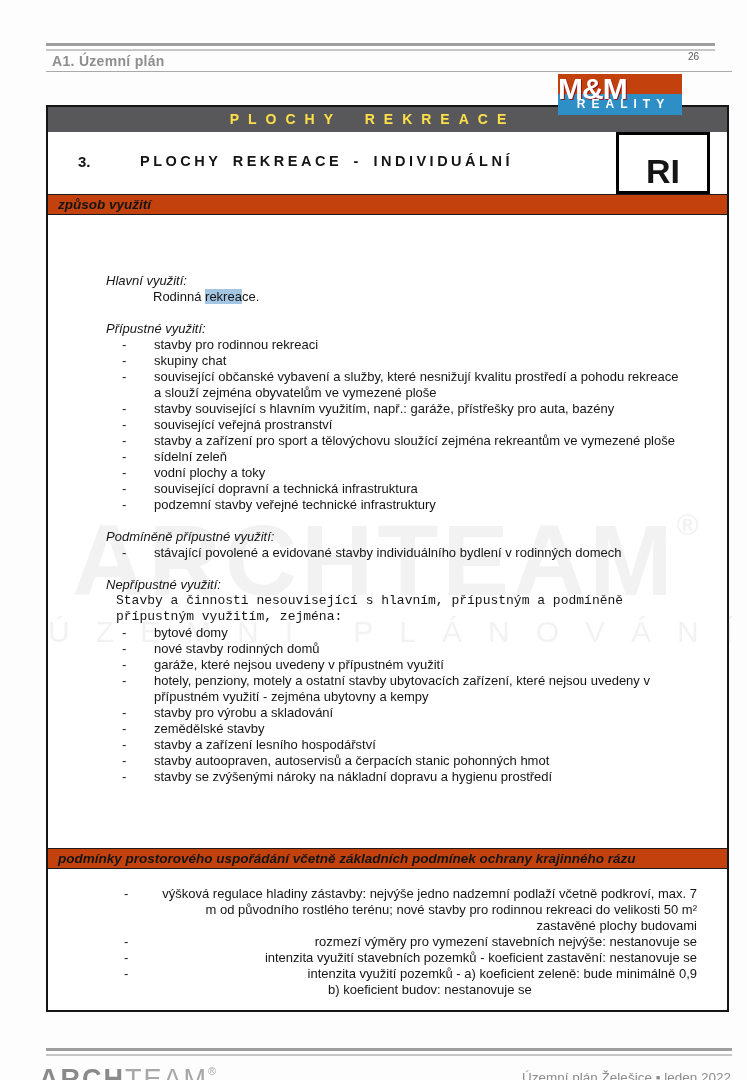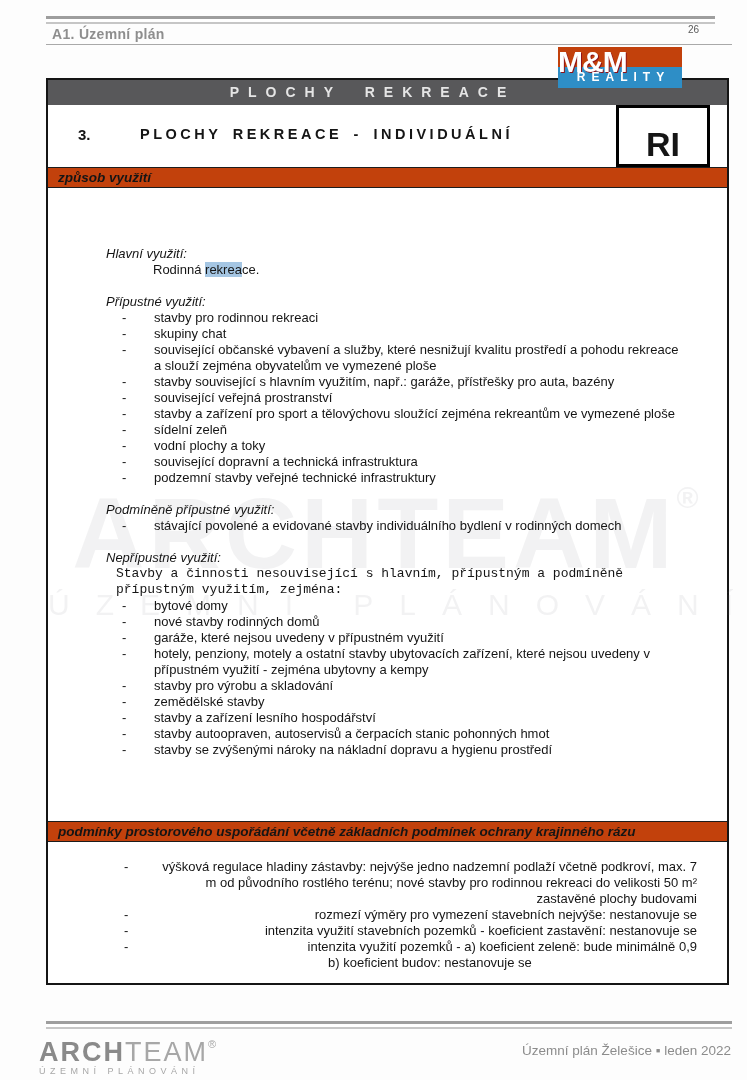--- a/index.html
+++ b/index.html
@@ -1,32 +1,32 @@
 <!DOCTYPE html>
 <html><head>
 <meta charset="utf-8">
 <style>
   html,body{margin:0;padding:0;}
   body{
     width:747px;height:1080px;background:#fdfdfd;position:relative;overflow:hidden;
     font-family:"Liberation Sans","DejaVu Sans",sans-serif;color:#151515;
   }
-  .abs{position:absolute;}
+  .abs{position:absolute;margin-top:27px;}
   
   .top-rule{left:46px;top:16px;width:669px;height:3px;border-top:3px solid #9e9e9e;border-bottom:2px solid #c6c6c6;background:#fff;}
   .breadcrumb{left:52px;top:26px;font-size:14px;font-weight:bold;color:#8e8e8e;letter-spacing:.3px;}
   .page-number{left:688px;top:24px;font-size:10px;color:#5a5a5a;}
   .header-rule{left:46px;top:44px;width:686px;border-top:1.5px solid #a9a9a9;}
   
   .mm-logo{left:558px;top:47px;width:124px;z-index:6;}
   .mm-top{height:20px;background:#c2410c;color:#fff;font-weight:bold;font-size:30px;line-height:30px;letter-spacing:-1px;font-family:"Liberation Sans",sans-serif;text-shadow:1px 1px 0 #8f1318;}
   .mm-bottom{height:21px;background:#2e8ec6;color:#fff;font-weight:bold;font-size:12px;line-height:21px;text-align:center;letter-spacing:6px;padding-left:7px;}
   
   .main-box{left:46px;top:78px;width:683px;height:907px;border:2px solid #151515;box-sizing:border-box;background:#fff;}
-  .band{height:25px;background:#58585a;color:#e5e5e5;font-weight:bold;font-size:14px;line-height:25px;text-align:center;letter-spacing:9px;word-spacing:10px;padding-right:30px;}
+  .band{height:25px;background:#58585a;color:#fde047;font-weight:bold;font-size:14px;line-height:25px;text-align:center;letter-spacing:9px;word-spacing:10px;padding-right:30px;}
   .section-row{position:relative;height:62px;}
   .sec-num{position:absolute;left:30px;top:21px;font-weight:bold;font-size:15px;}
   .sec-title{position:absolute;left:92px;top:21px;font-weight:bold;font-size:14.5px;letter-spacing:3.5px;word-spacing:4px;}
   .ri-box{position:absolute;right:17px;top:0px;width:88px;height:56px;border:3px solid #000;background:#fff;display:flex;align-items:flex-end;justify-content:center;z-index:5;}
   .ri-box span{font-size:34px;font-weight:bold;letter-spacing:0px;}
   .graybar{height:19px;background:#c2410c;border-top:1.5px solid #1c1c1c;border-bottom:1.5px solid #1c1c1c;font-weight:bold;font-style:italic;font-size:13.5px;line-height:19px;padding-left:10px;box-sizing:content-box;}
   
   .content{position:relative;font-size:13px;line-height:16px;}
   .content1{height:633px;}
   .content1 .flow{position:relative;z-index:2;padding-top:58px;}

